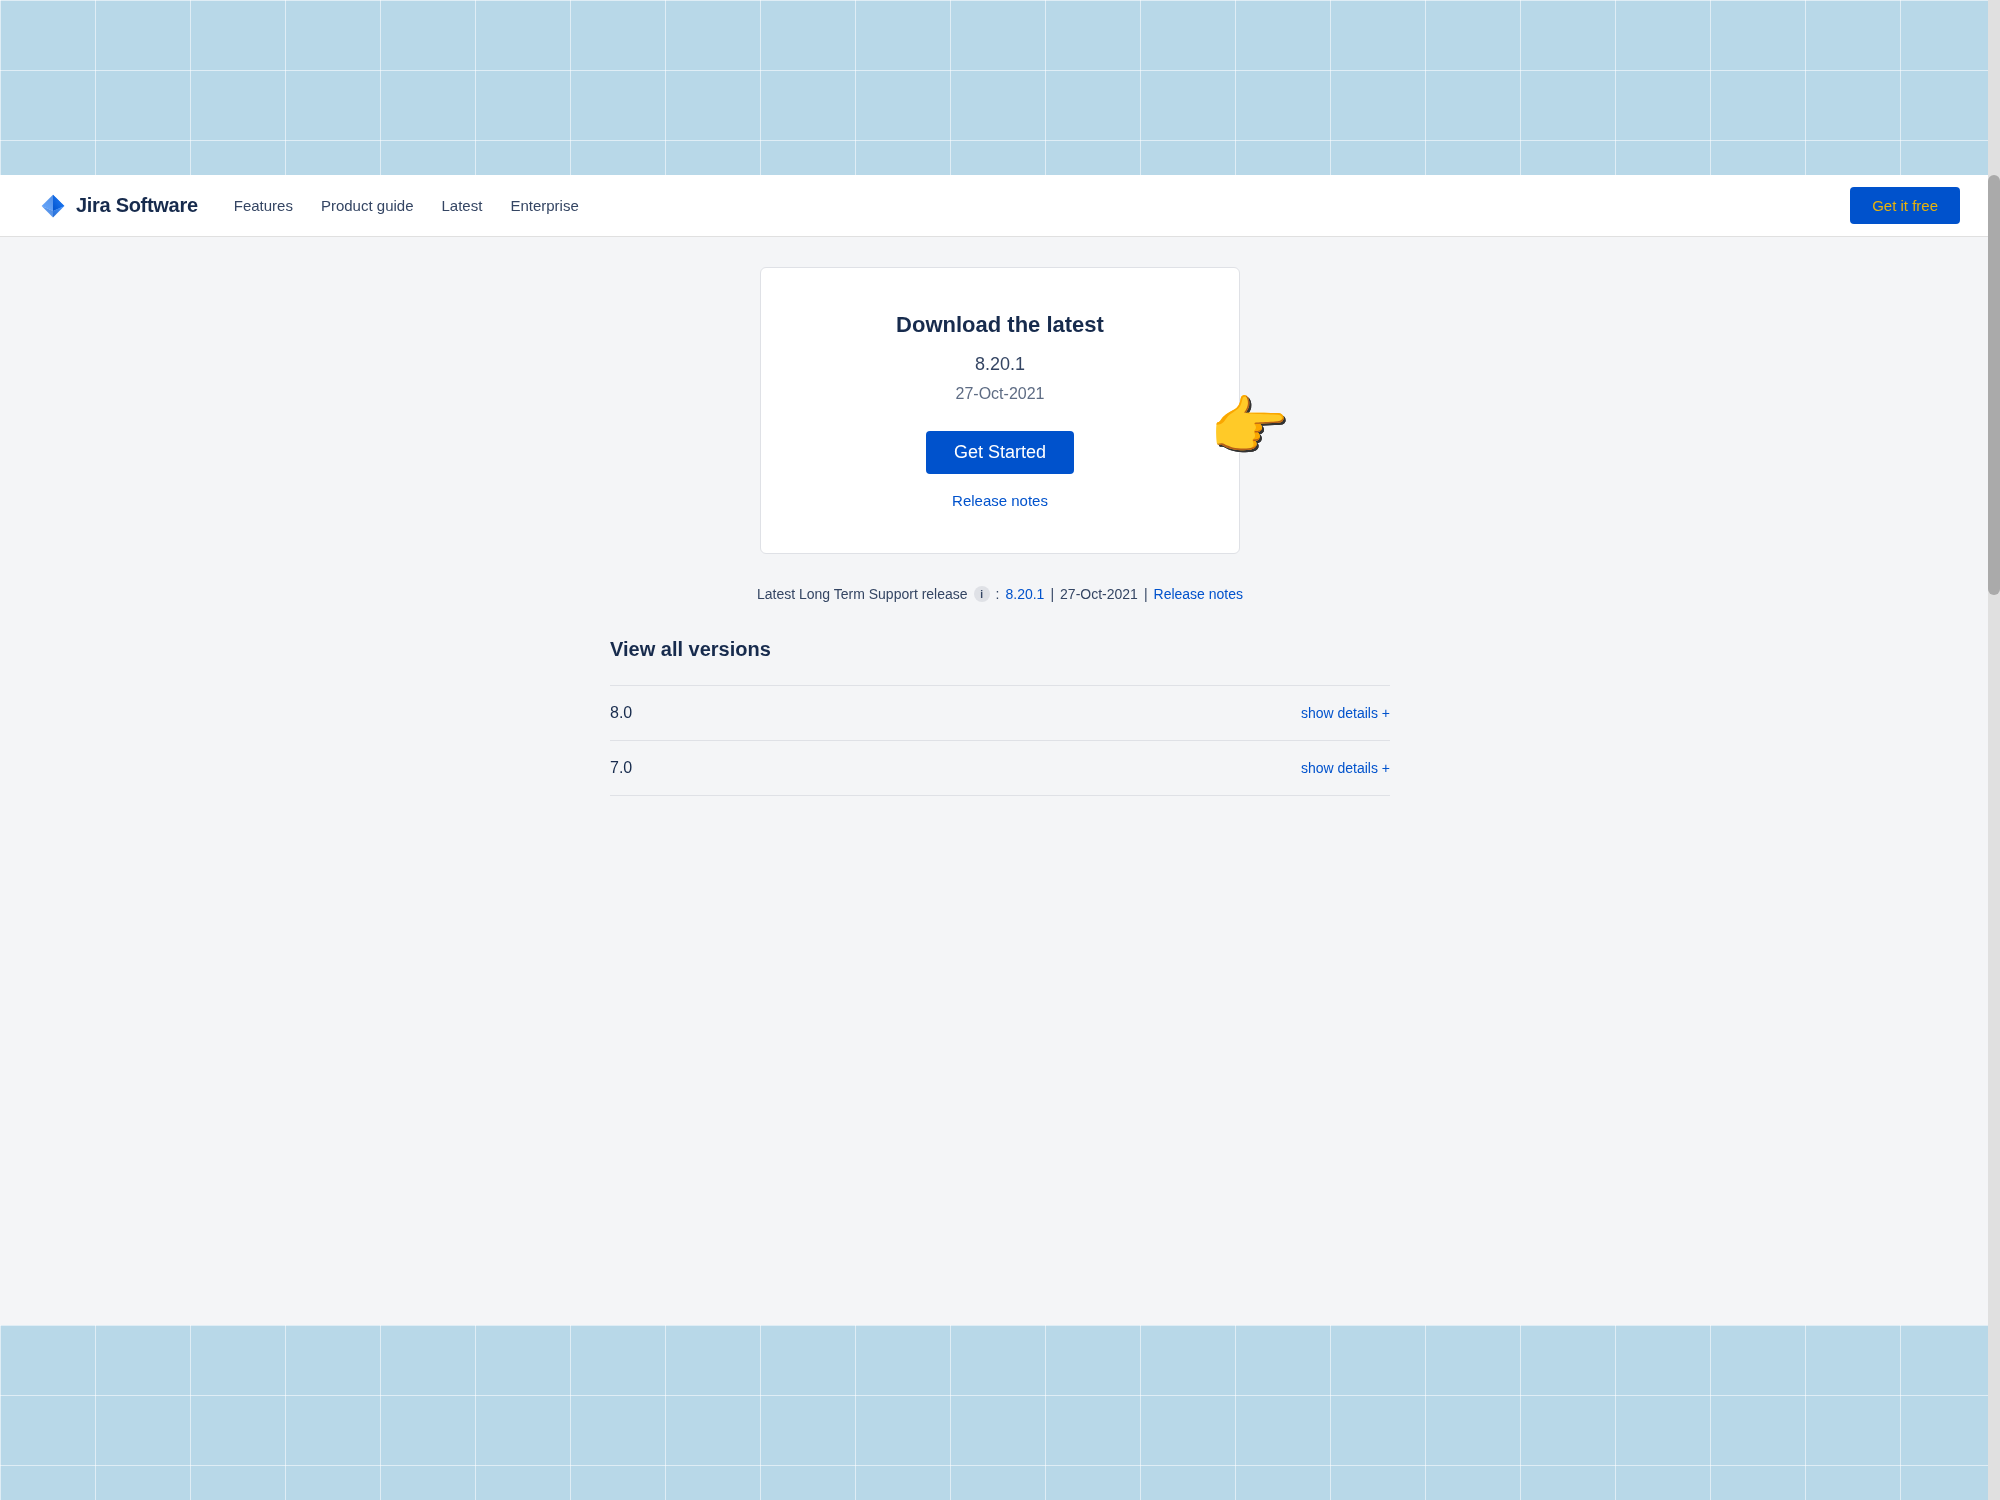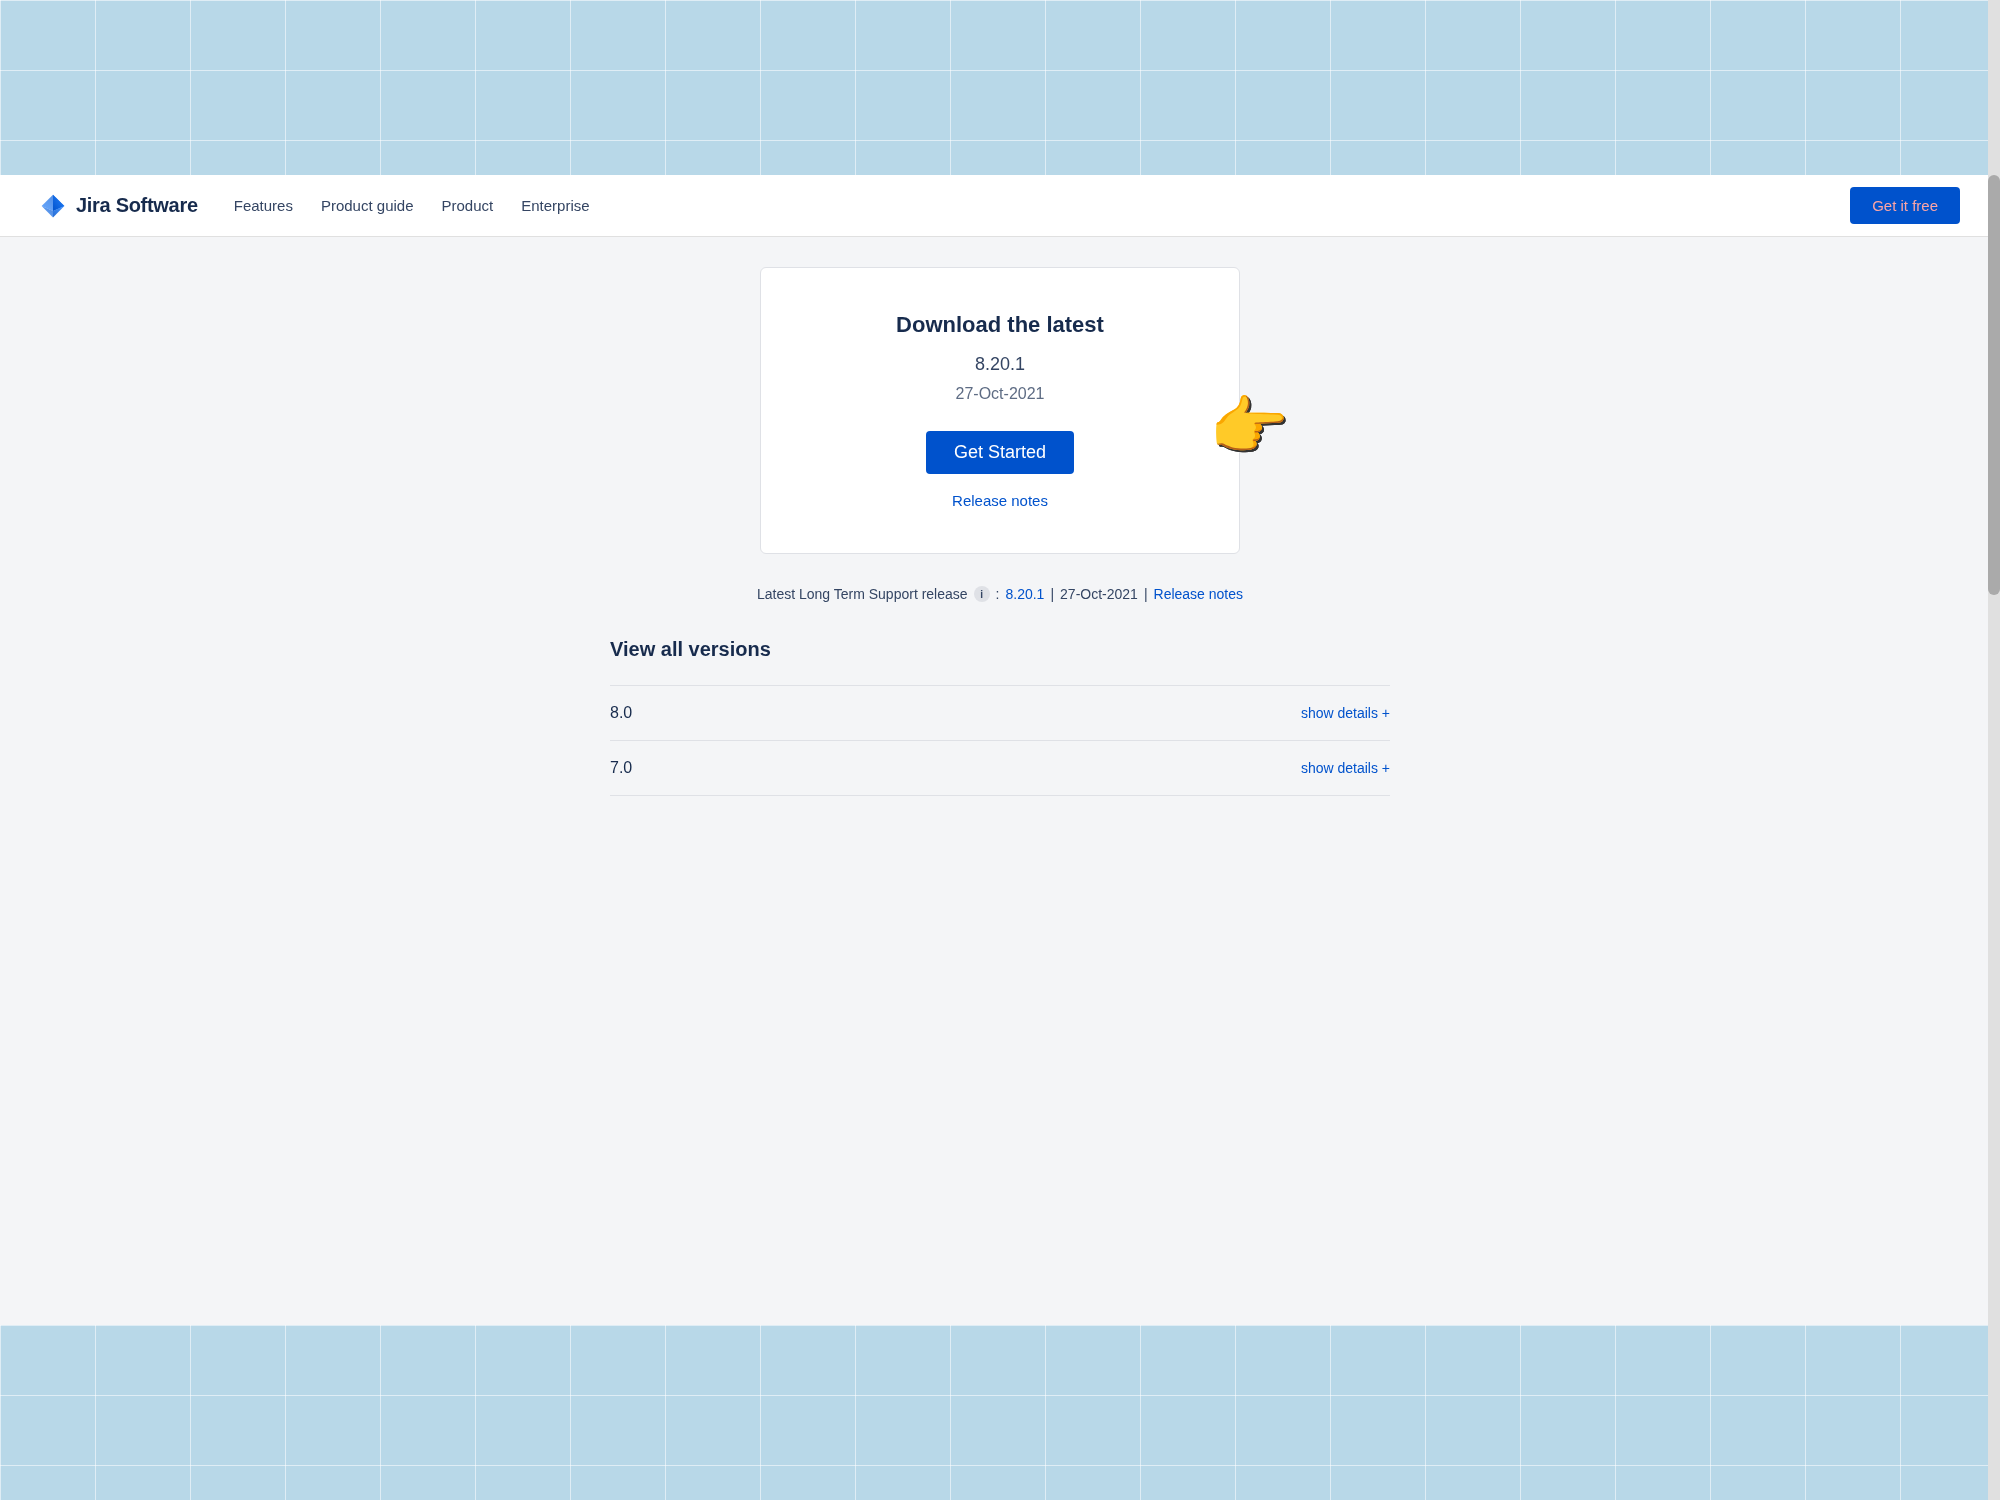--- a/index.html
+++ b/index.html
@@ -73,21 +73,21 @@
 
     .nav-links a {
       text-decoration: none;
       color: #344563;
       font-size: 15px;
       font-weight: 400;
     }
 
     .get-it-free-btn {
       background: #0052cc;
-      color: #fca5a5;
+      color: #eab308;
       border: none;
       padding: 10px 22px;
       border-radius: 4px;
       font-size: 15px;
       font-weight: 500;
       cursor: pointer;
     }
 
     
     .main-content {
@@ -291,21 +291,21 @@
       </div>
 
       <ul class="nav-links">
         <li>
           <a>Features</a>
         </li>
         <li>
           <a>Product guide</a>
         </li>
         <li>
-          <a>Product</a>
+          <a>Latest</a>
         </li>
         <li>
           <a>Enterprise</a>
         </li>
       </ul>
     </div>
 
     <button class="get-it-free-btn">Get it free</button>
   </nav>
 

